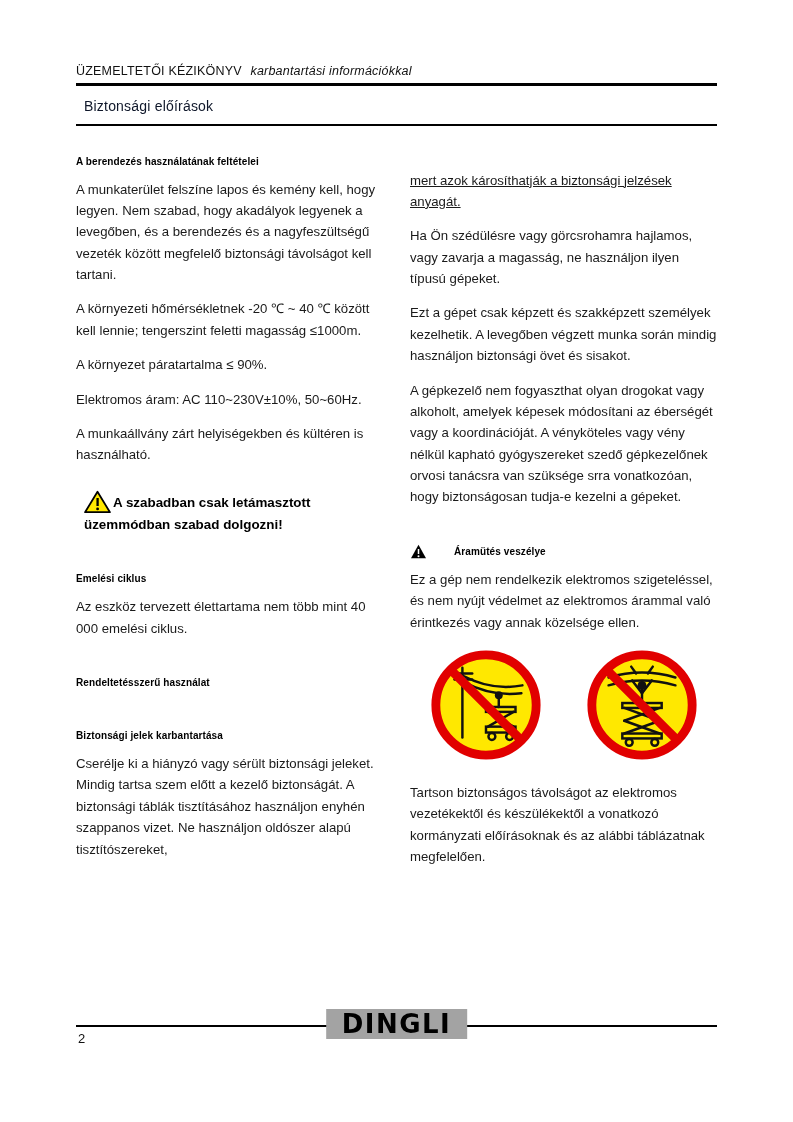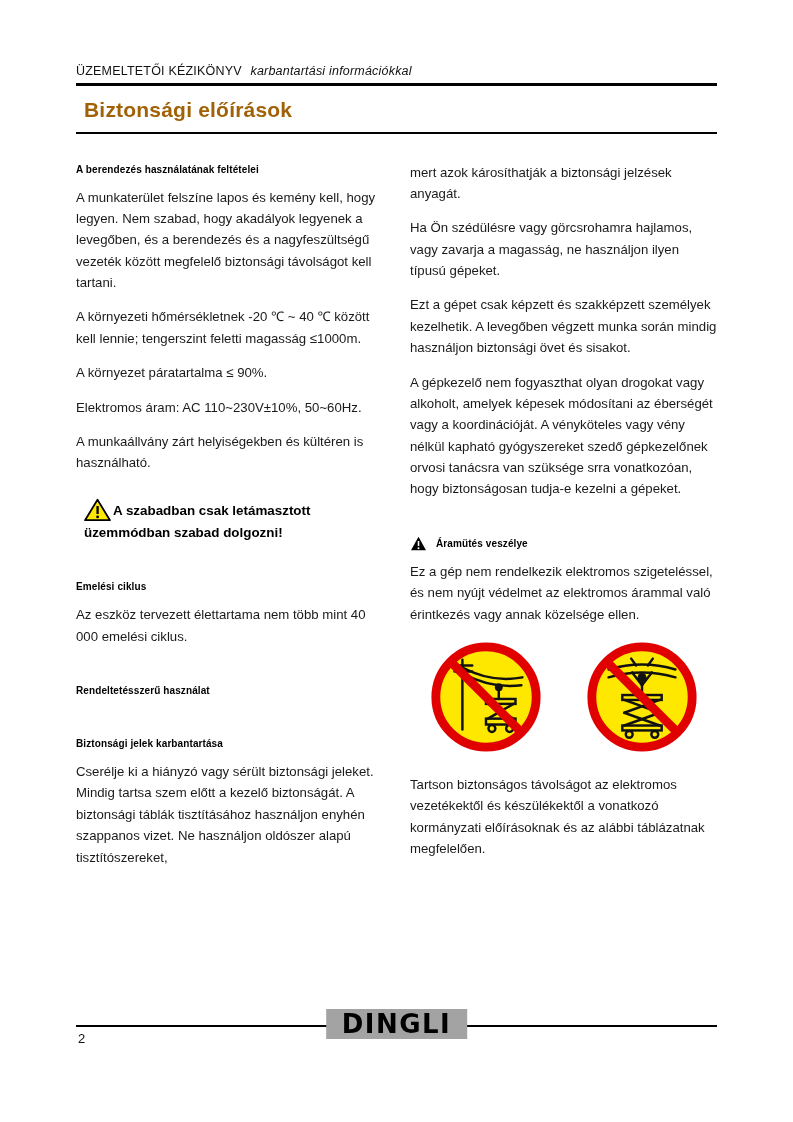--- a/index.html
+++ b/index.html
@@ -16,44 +16,44 @@
     background:#ffffff;
     padding:64px 76px 0 76px;
     overflow:hidden;
   }
   
   .kicker { font-size:12.5px; color:#111; letter-spacing:0.2px; }
   .kicker-caps { font-style:normal; }
   .kicker-italic { font-style:italic; margin-left:5px; }
   .rule-thick { height:3px; background:#000; margin-top:5px; }
   .page-title {
-    font-size:21px; font-weight:bold; color:#a16207;
+    font-size:14px; font-weight:normal; color:#0f172a;
     margin:12px 0 10px 8px; letter-spacing:0.2px;
   }
   .rule-thin { height:1.5px; background:#000; }
   
   .columns { display:flex; gap:27px; margin-top:22px; }
   .col { width:308px; }
   h2.sec {
     font-size:10px; font-weight:bold; color:#000;
     line-height:1.9; margin:34px 0 8px 0; letter-spacing:0.1px;
   }
   .col > h2.sec:first-child { margin-top:4px; }
   .col p {
     font-size:13.2px; line-height:1.62; margin:0 0 13px 0; color:#1a1a1a;
   }
-  .col p.cont { margin-top:6px; }
+  .col p.cont { margin-top:22px;text-decoration:underline; }
   
   p.warning {
     font-weight:bold; font-size:13.4px; line-height:1.62;
     margin:24px 0 6px 8px; color:#000;
   }
   .warn-tri { width:27px; height:24px; vertical-align:-7px; margin-right:2px; }
   
-  h2.shock { display:flex; align-items:center; gap:9px; }
+  h2.shock { display:flex; align-items:center; gap:27px; }
   .shock-tri { width:17px; height:15px; flex:0 0 auto; }
   
   .signs { display:flex; justify-content:center; gap:38px; margin:12px 0 18px 0; }
   .sign { width:118px; height:118px; }
   
   .footer { position:absolute; left:76px; right:76px; bottom:46px; height:44px; }
   .footer-rule { position:absolute; top:10px; left:0; right:0; height:2px; background:#000; }
   .logo {
     position:absolute; left:50%; transform:translateX(-50%); top:-6px;
     background:#a3a3a3; padding:0 16px; z-index:1;

